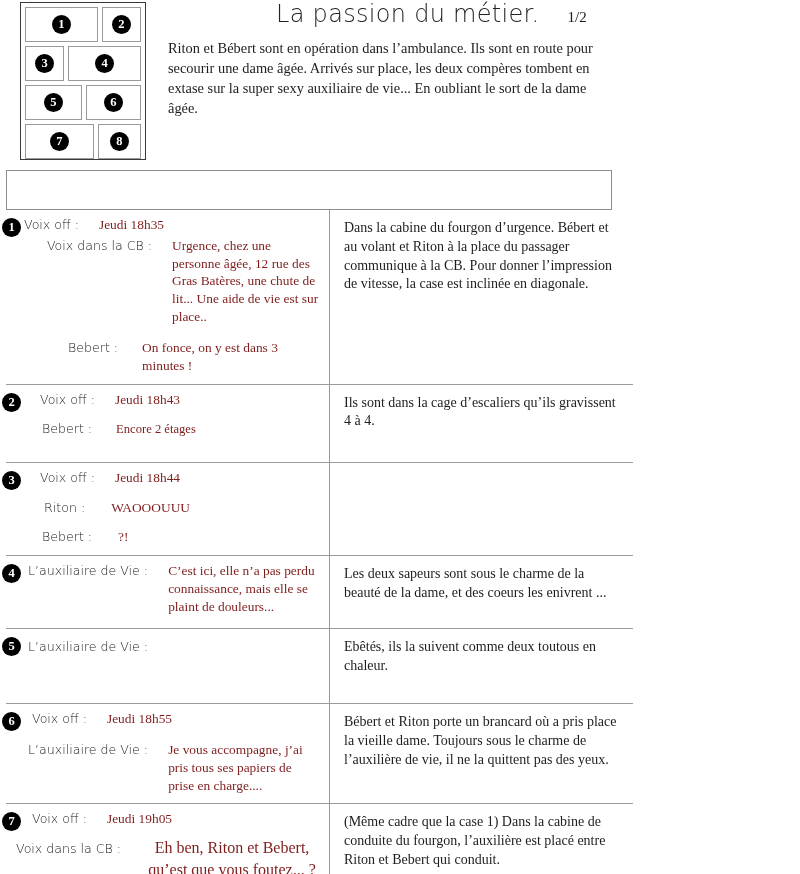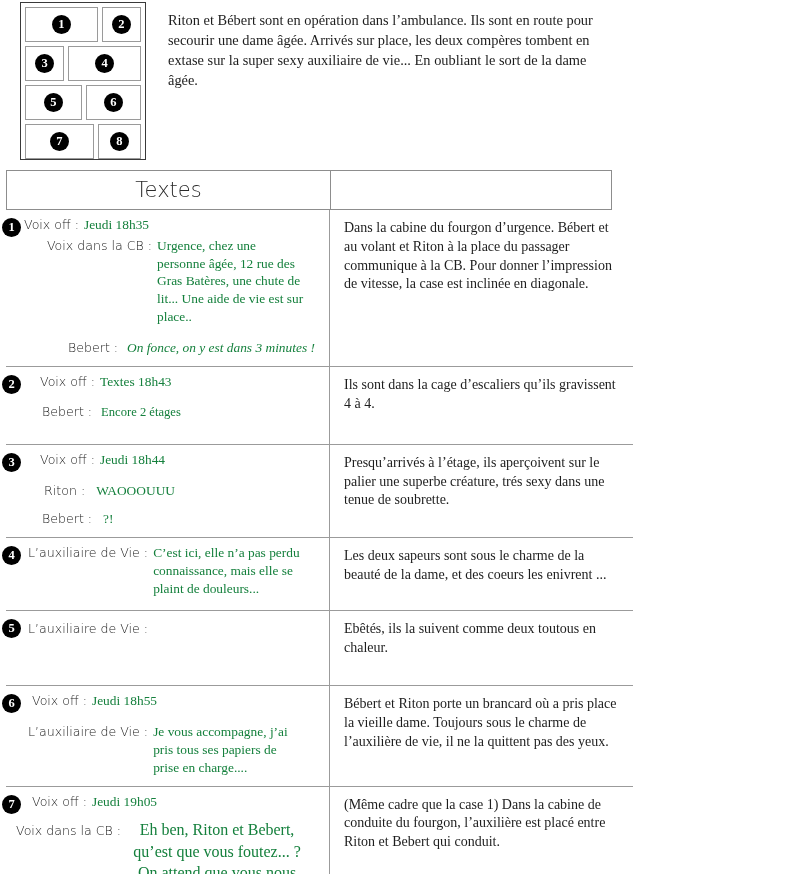--- a/index.html
+++ b/index.html
@@ -172,36 +172,37 @@
     text-align: center;
     font-size: 12.5px;
     font-weight: bold;
     font-family: "Liberation Serif", serif;
   }
 
   .line {
     display: flex;
     align-items: baseline;
     margin-bottom: 3px;
+    gap: 15px;
   }
   .line.gap { margin-top: 13px; }
   .speaker {
     font-family: "DejaVu Sans", sans-serif;
     font-weight: 300;
     font-size: 12.6px;
     color: #212121;
     white-space: nowrap;
     flex: 0 0 auto;
     text-align: right;
   }
   .speech {
     font-family: "Liberation Serif", serif;
     font-size: 13.4px;
     line-height: 1.33;
-    color: #15803d;
+    color: #7f1d1d;
     margin-left: 5px;
   }
   .lbl-w2 { width: 132px; }
 
   .r1 { min-height: 128px; }
   .r2 { min-height: 78px; }
   .r3 { min-height: 86px; }
   .r4 { min-height: 73px; }
   .r5 { min-height: 75px; }
   .r6 { min-height: 90px; }
@@ -241,56 +242,59 @@
       <div class="sb-cell c1">
         <span class="badge">7</span>
       </div>
       <div class="sb-cell c2">
         <span class="badge">8</span>
       </div>
     </div>
   </div>
 
   <div class="title-block">
+    <div class="title-line">
+      <span class="doc-title">La passion du métier.</span>
+      <span class="page-num">1/2</span>
+    </div>
     <div class="synopsis">Riton et Bébert sont en opération dans l’ambulance. Ils sont en route pour secourir une dame âgée. Arrivés sur place, les deux compères tombent en extase sur la super sexy auxiliaire de vie... En oubliant le sort de la dame âgée.</div>
   </div>
 
 </div>
 
 <div class="table-head">
-  <div class="th th-textes">Textes</div>
 </div>
 
 <div class="table-body">
 
   <div class="row r1">
     <div class="col-text">
       <span class="row-badge">1</span>
       <div class="line" style="padding-left:18px;">
         <span class="speaker">Voix off :</span>
         <span class="speech">Jeudi 18h35</span>
       </div>
       <div class="line" style="padding-left:14px;">
         <span class="speaker lbl-w2">Voix dans la CB :</span>
         <span class="speech" style="width:150px;">Urgence, chez une personne âgée, 12 rue des Gras Batères, une chute de lit... Une aide de vie est sur place..</span>
       </div>
       <div class="line gap" style="padding-left:62px;">
         <span class="speaker">Bebert :</span>
-        <span class="speech" style="margin-left:9px;font-style:italic;">On fonce, on y est dans 3 minutes !</span>
+        <span class="speech" style="margin-left:9px;">On fonce, on y est dans 3 minutes !</span>
       </div>
     </div>
     <div class="col-desc">Dans la cabine du fourgon d’urgence. Bébert et au volant et Riton à la place du passager communique à la CB. Pour donner l’impression de vitesse, la case est inclinée en diagonale.</div>
   </div>
 
   <div class="row r2">
     <div class="col-text">
       <span class="row-badge">2</span>
       <div class="line" style="padding-left:34px;">
         <span class="speaker">Voix off :</span>
-        <span class="speech">Textes 18h43</span>
+        <span class="speech">Jeudi 18h43</span>
       </div>
       <div class="line gap" style="padding-left:36px;">
         <span class="speaker">Bebert :</span>
         <span class="speech" style="margin-left:9px;font-size:12.6px;">Encore 2 étages</span>
       </div>
     </div>
     <div class="col-desc">Ils sont dans la cage d’escaliers qu’ils gravissent 4 à 4.</div>
   </div>
 
   <div class="row r3">
@@ -302,21 +306,20 @@
       </div>
       <div class="line gap" style="padding-left:38px;">
         <span class="speaker">Riton :</span>
         <span class="speech" style="margin-left:11px;">WAOOOUUU</span>
       </div>
       <div class="line gap" style="padding-left:36px;margin-top:11px;">
         <span class="speaker">Bebert :</span>
         <span class="speech" style="margin-left:11px;">?!</span>
       </div>
     </div>
-    <div class="col-desc">Presqu’arrivés à l’étage, ils aperçoivent sur le palier une superbe créature, trés sexy dans une tenue de soubrette.</div>
   </div>
 
   <div class="row r4">
     <div class="col-text">
       <span class="row-badge">4</span>
       <div class="line" style="padding-left:22px;">
         <span class="speaker">L’auxiliaire de Vie :</span>
         <span class="speech" style="width:152px;">C’est ici, elle n’a pas perdu connaissance, mais elle se plaint de douleurs...</span>
       </div>
     </div>

